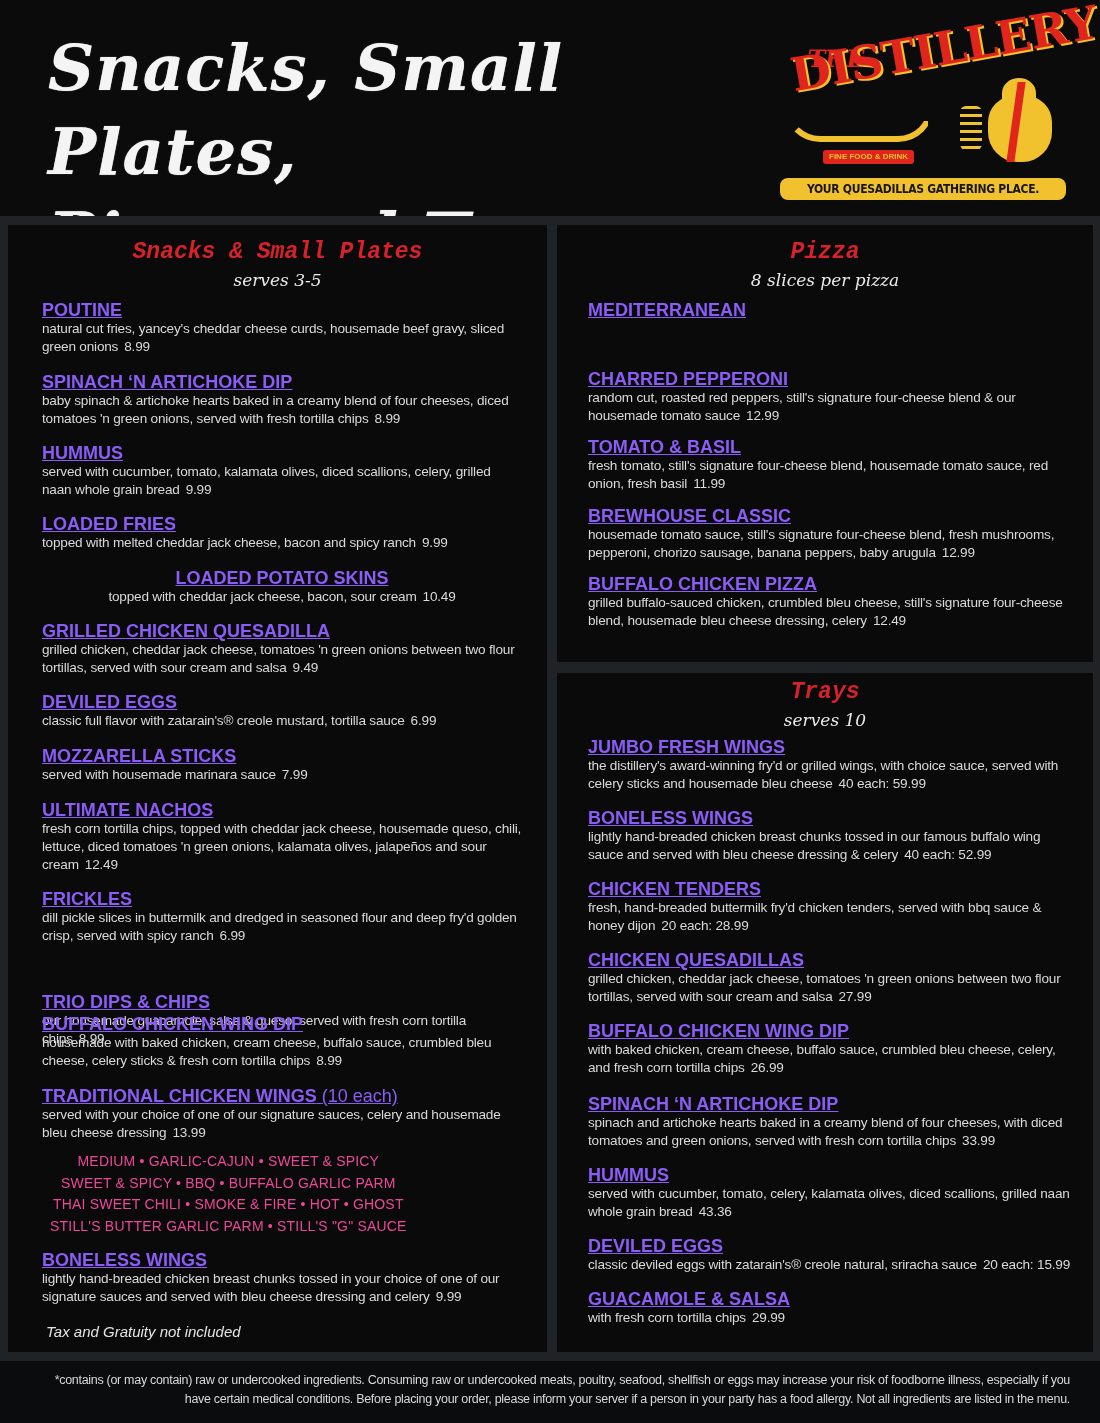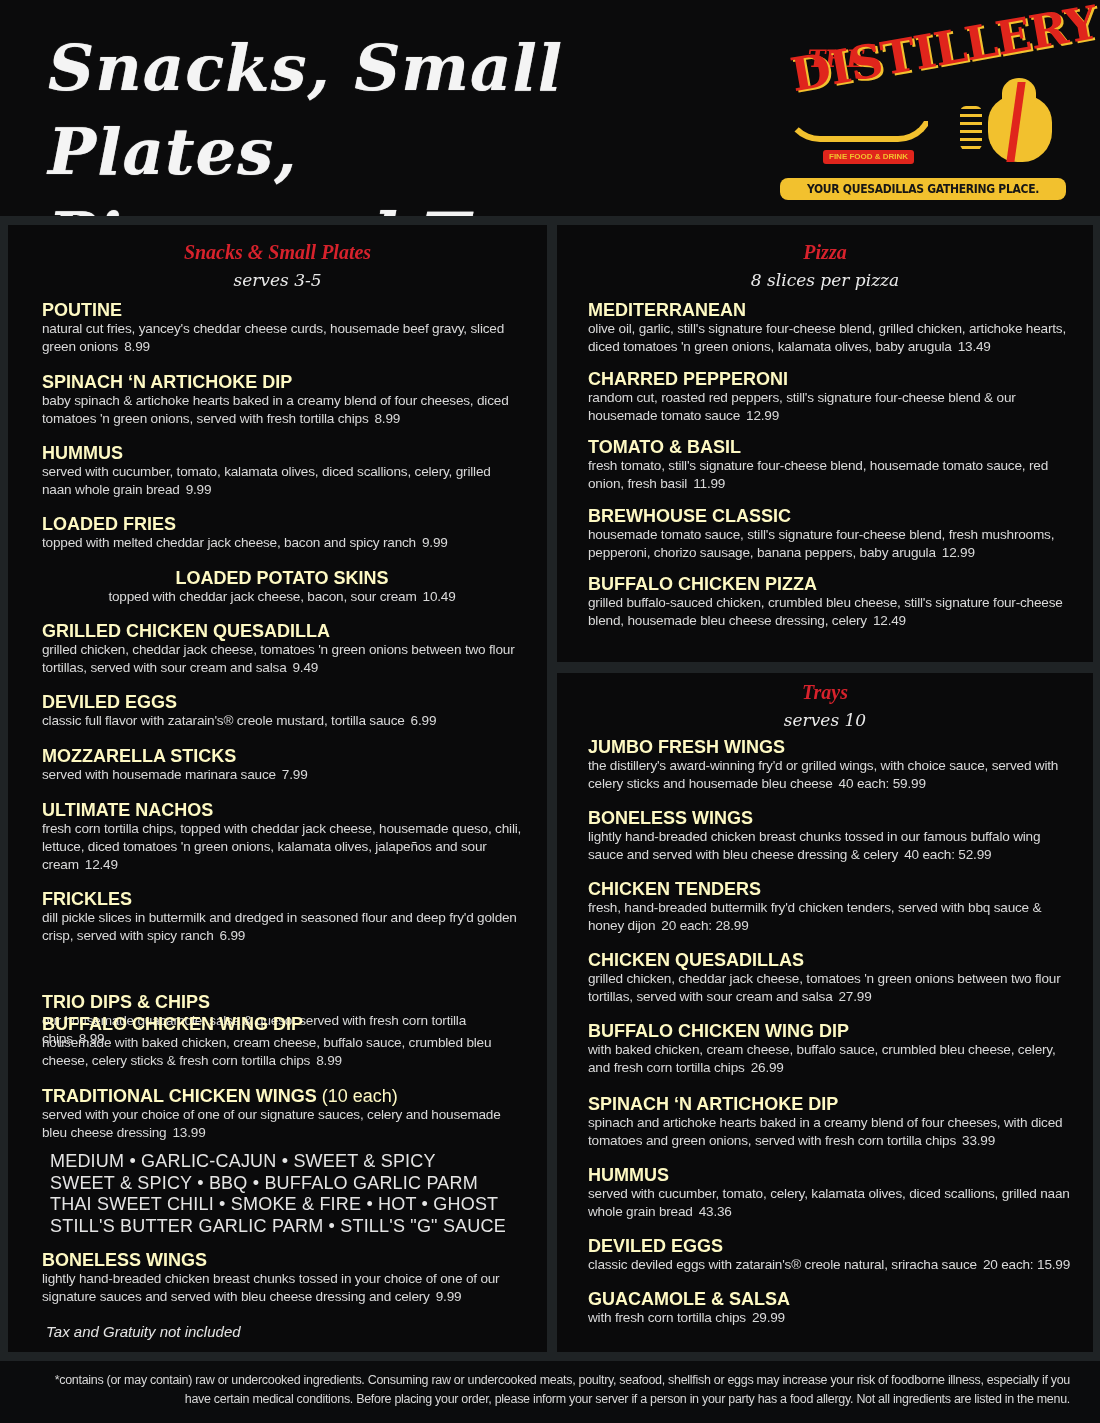--- a/index.html
+++ b/index.html
@@ -36,35 +36,35 @@
     font-family: "DejaVu Sans Condensed", "DejaVu Sans", sans-serif; font-weight: bold; font-size: 12px;
     line-height: 22px; text-align: center; letter-spacing: -0.3px; }
 
   .frame { position: absolute; left: 0; top: 216px; width: 1100px; height: 1145px; background: #1f2325; }
   .panel { position: absolute; background: #0a0a0b; }
   .panel.snacks { left: 8px; top: 225px; width: 539px; height: 1127px; }
   .panel.pizza { left: 557px; top: 225px; width: 536px; height: 437px; }
   .panel.trays { left: 557px; top: 673px; width: 536px; height: 679px; }
 
   .sec-title { position: absolute; left: 0; width: 100%; text-align: center;
-    font-family: Liberation Serif, serif; font-style: italic; font-weight: bold;
-    font-size: 20px; color: #d7222c; line-height: 34px; }
+    font-family: Liberation Mono, monospace; font-style: italic; font-weight: bold;
+    font-size: 23px; color: #d7222c; line-height: 34px; }
   .sec-sub { position: absolute; left: 0; width: 100%; text-align: center;
     font-family: "DejaVu Serif", serif; font-style: italic; font-size: 17px; color: #eaeaea; line-height: 20px; }
 
   .item { position: absolute; }
   .item-name { font-family: "Liberation Sans", sans-serif; font-weight: bold; font-size: 18px;
-    line-height: 20px; color: #fef9c3; letter-spacing: 0px; white-space: nowrap; }
+    line-height: 20px; color: #8b5cf6; letter-spacing: 0px; white-space: nowrap; text-decoration: underline; }
   .item-name .note { font-weight: normal; }
   .item-desc { font-family: "Liberation Sans", sans-serif; font-size: 13.6px; line-height: 18px;
     color: #d9d9d9; letter-spacing: -0.2px; }
   .item-price { margin-left: 6px; }
 
-  .sauces { position: absolute; left: 50px; top: 1151px; font-size: 18px; line-height: 21.5px;
-    color: #e5e5e5; letter-spacing: 0.2px; }
+  .sauces { position: absolute; left: 50px; top: 1151px; font-size: 14px; line-height: 21.5px;
+    color: #ec4899; letter-spacing: 0.2px; text-align: center; }
   .sauce-line { white-space: nowrap; }
   .tax-note { position: absolute; left: 46px; top: 1323px; font-style: italic; font-size: 15px; color: #e4e4e4; }
 
   .footer { position: absolute; left: 0; top: 1361px; width: 1100px; height: 62px; background: #0b0c0d; }
   .disclaimer { position: absolute; left: 30px; top: 10px; width: 1040px; text-align: right;
     font-size: 12.5px; line-height: 19px; color: #d8d8d8; letter-spacing: -0.3px; }
 </style>
 </head>
 <body>
 
@@ -166,21 +166,20 @@
 </div>
 
 <div class="panel trays">
   <div class="sec-title" style="top:2px">Trays</div>
   <div class="sec-sub" style="top:37px">serves 10</div>
 </div>
 
 <div id="menu-items">
     <div class="item" style="left: 588px; top: 300px; width: 490px;">
       <div class="item-name"><span>MEDITERRANEAN</span></div>
-      <div class="item-desc"><span>olive oil, garlic, still's signature four-cheese blend, grilled chicken, artichoke hearts, diced tomatoes 'n green onions, kalamata olives, baby arugula</span><span class="item-price">13.49</span></div>
     </div>
     <div class="item" style="left: 588px; top: 369px; width: 490px;">
       <div class="item-name"><span>CHARRED PEPPERONI</span></div>
       <div class="item-desc"><span>random cut, roasted red peppers, still's signature four-cheese blend &amp; our housemade tomato sauce</span><span class="item-price">12.99</span></div>
     </div>
     <div class="item" style="left: 588px; top: 437px; width: 490px;">
       <div class="item-name"><span>TOMATO &amp; BASIL</span></div>
       <div class="item-desc"><span>fresh tomato, still's signature four-cheese blend, housemade tomato sauce, red onion, fresh basil</span><span class="item-price">11.99</span></div>
     </div>
     <div class="item" style="left: 588px; top: 506px; width: 490px;">

